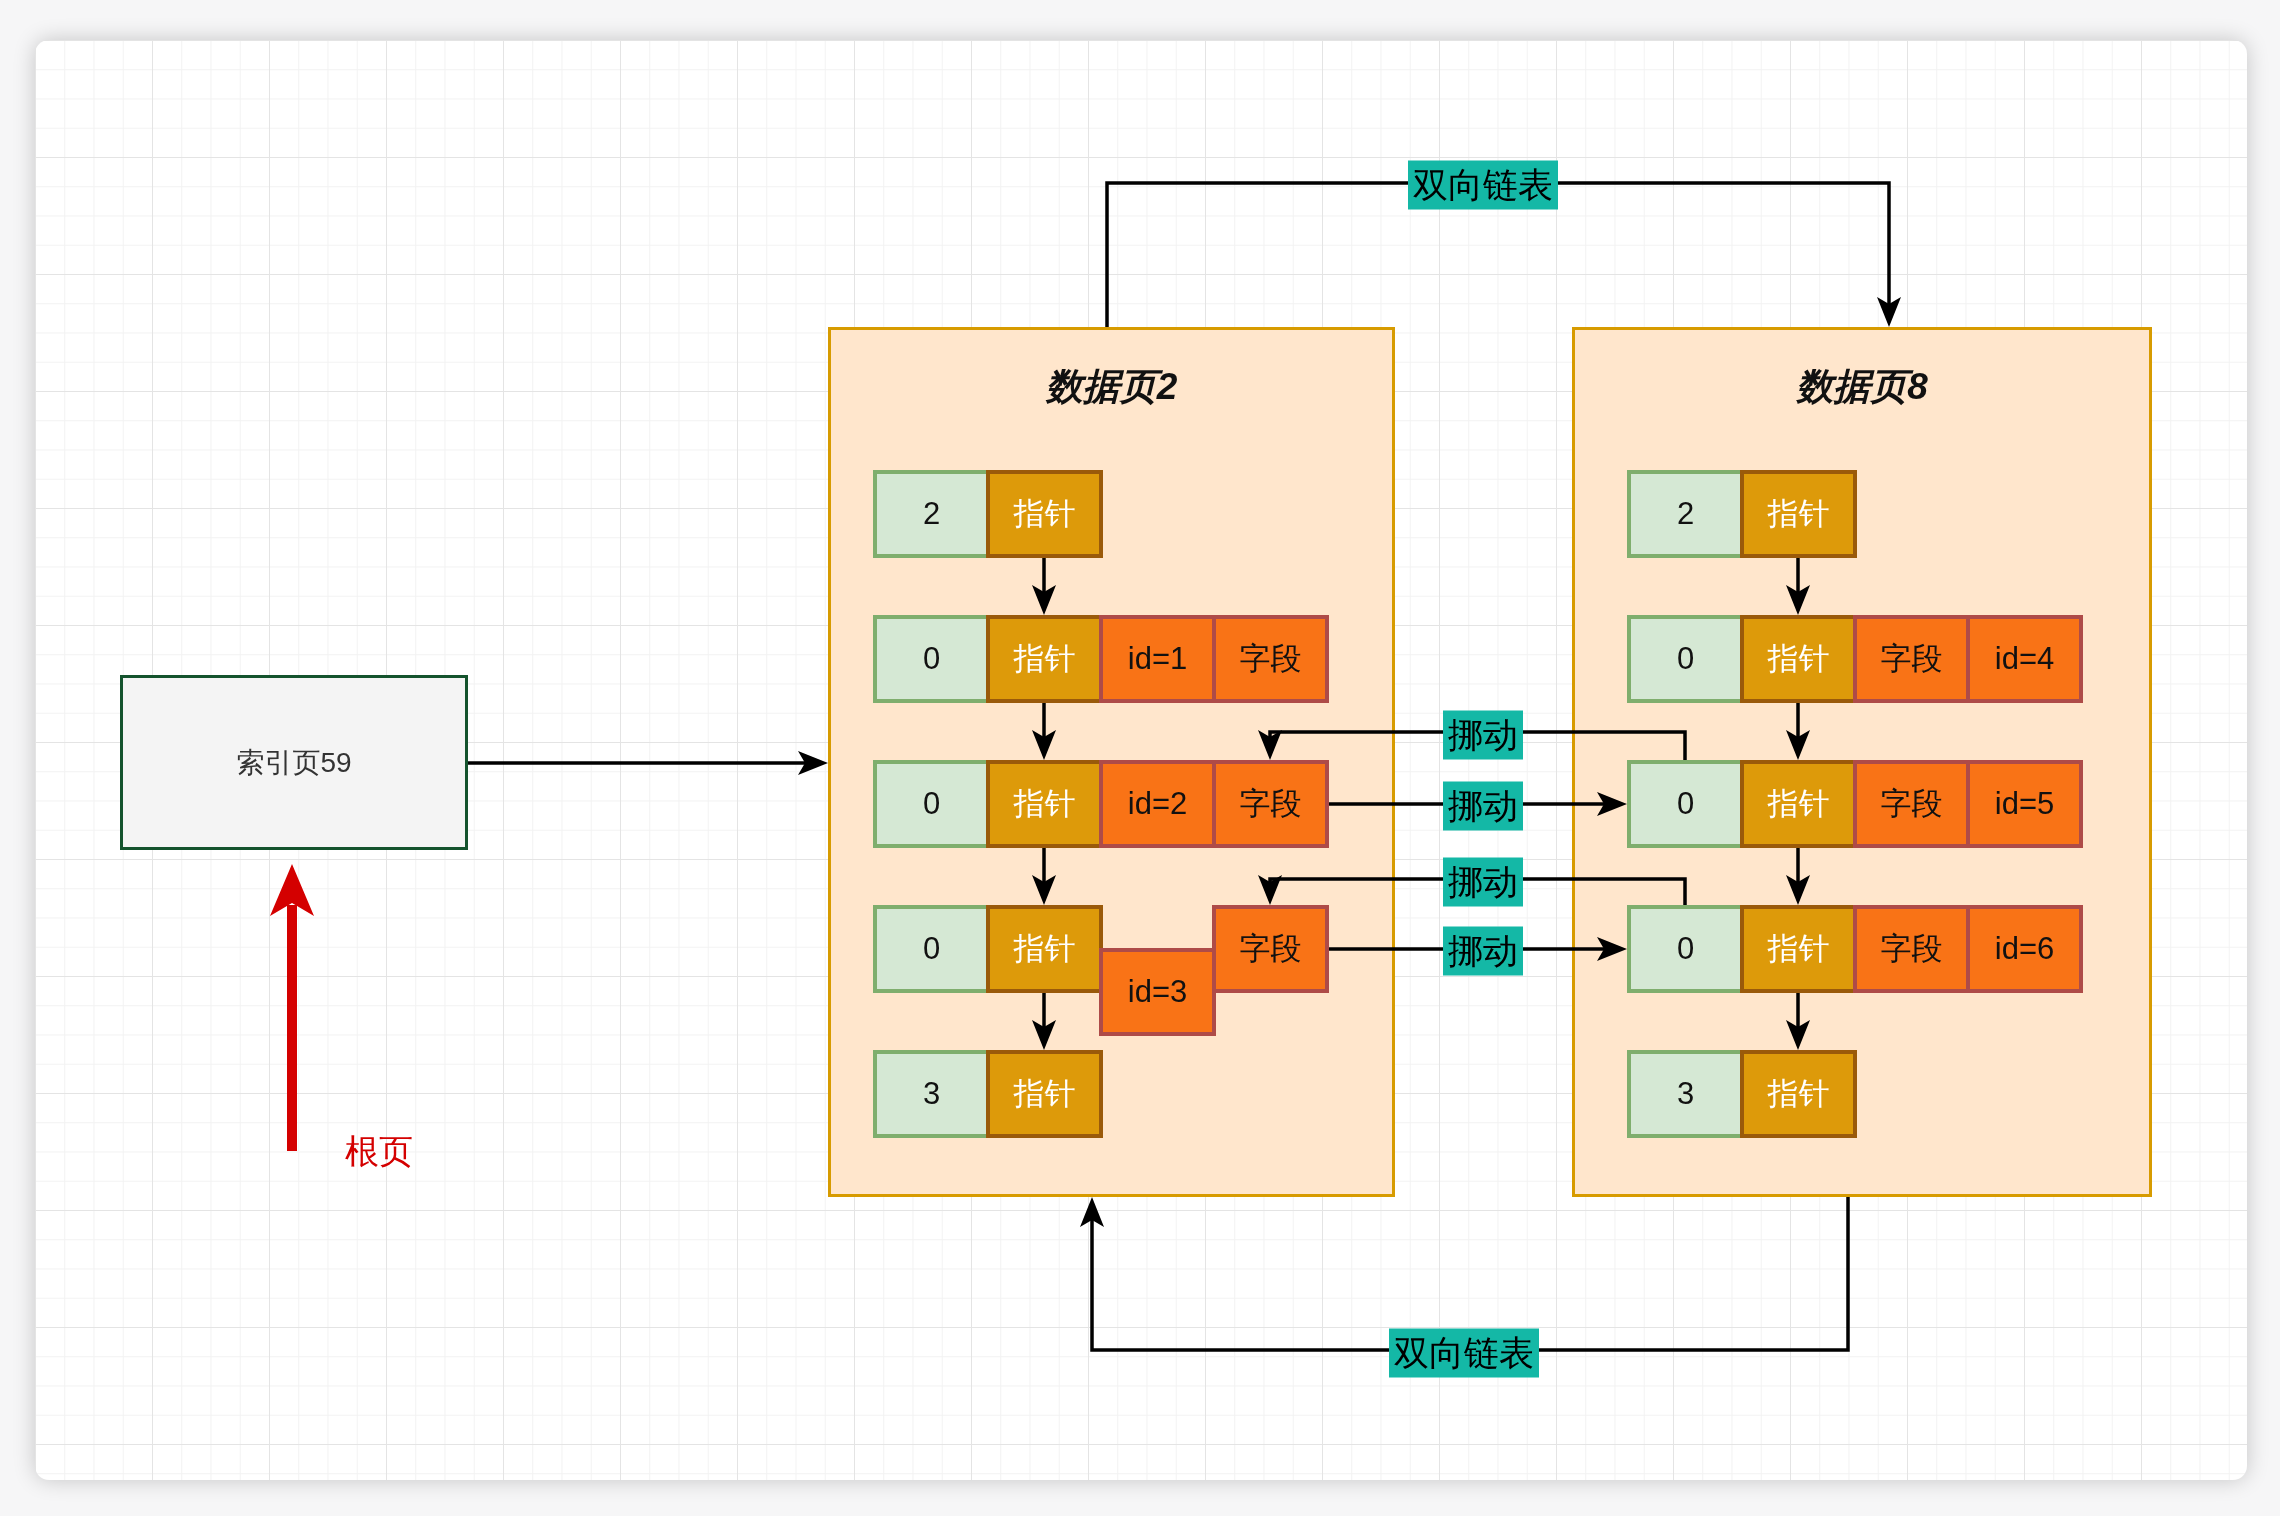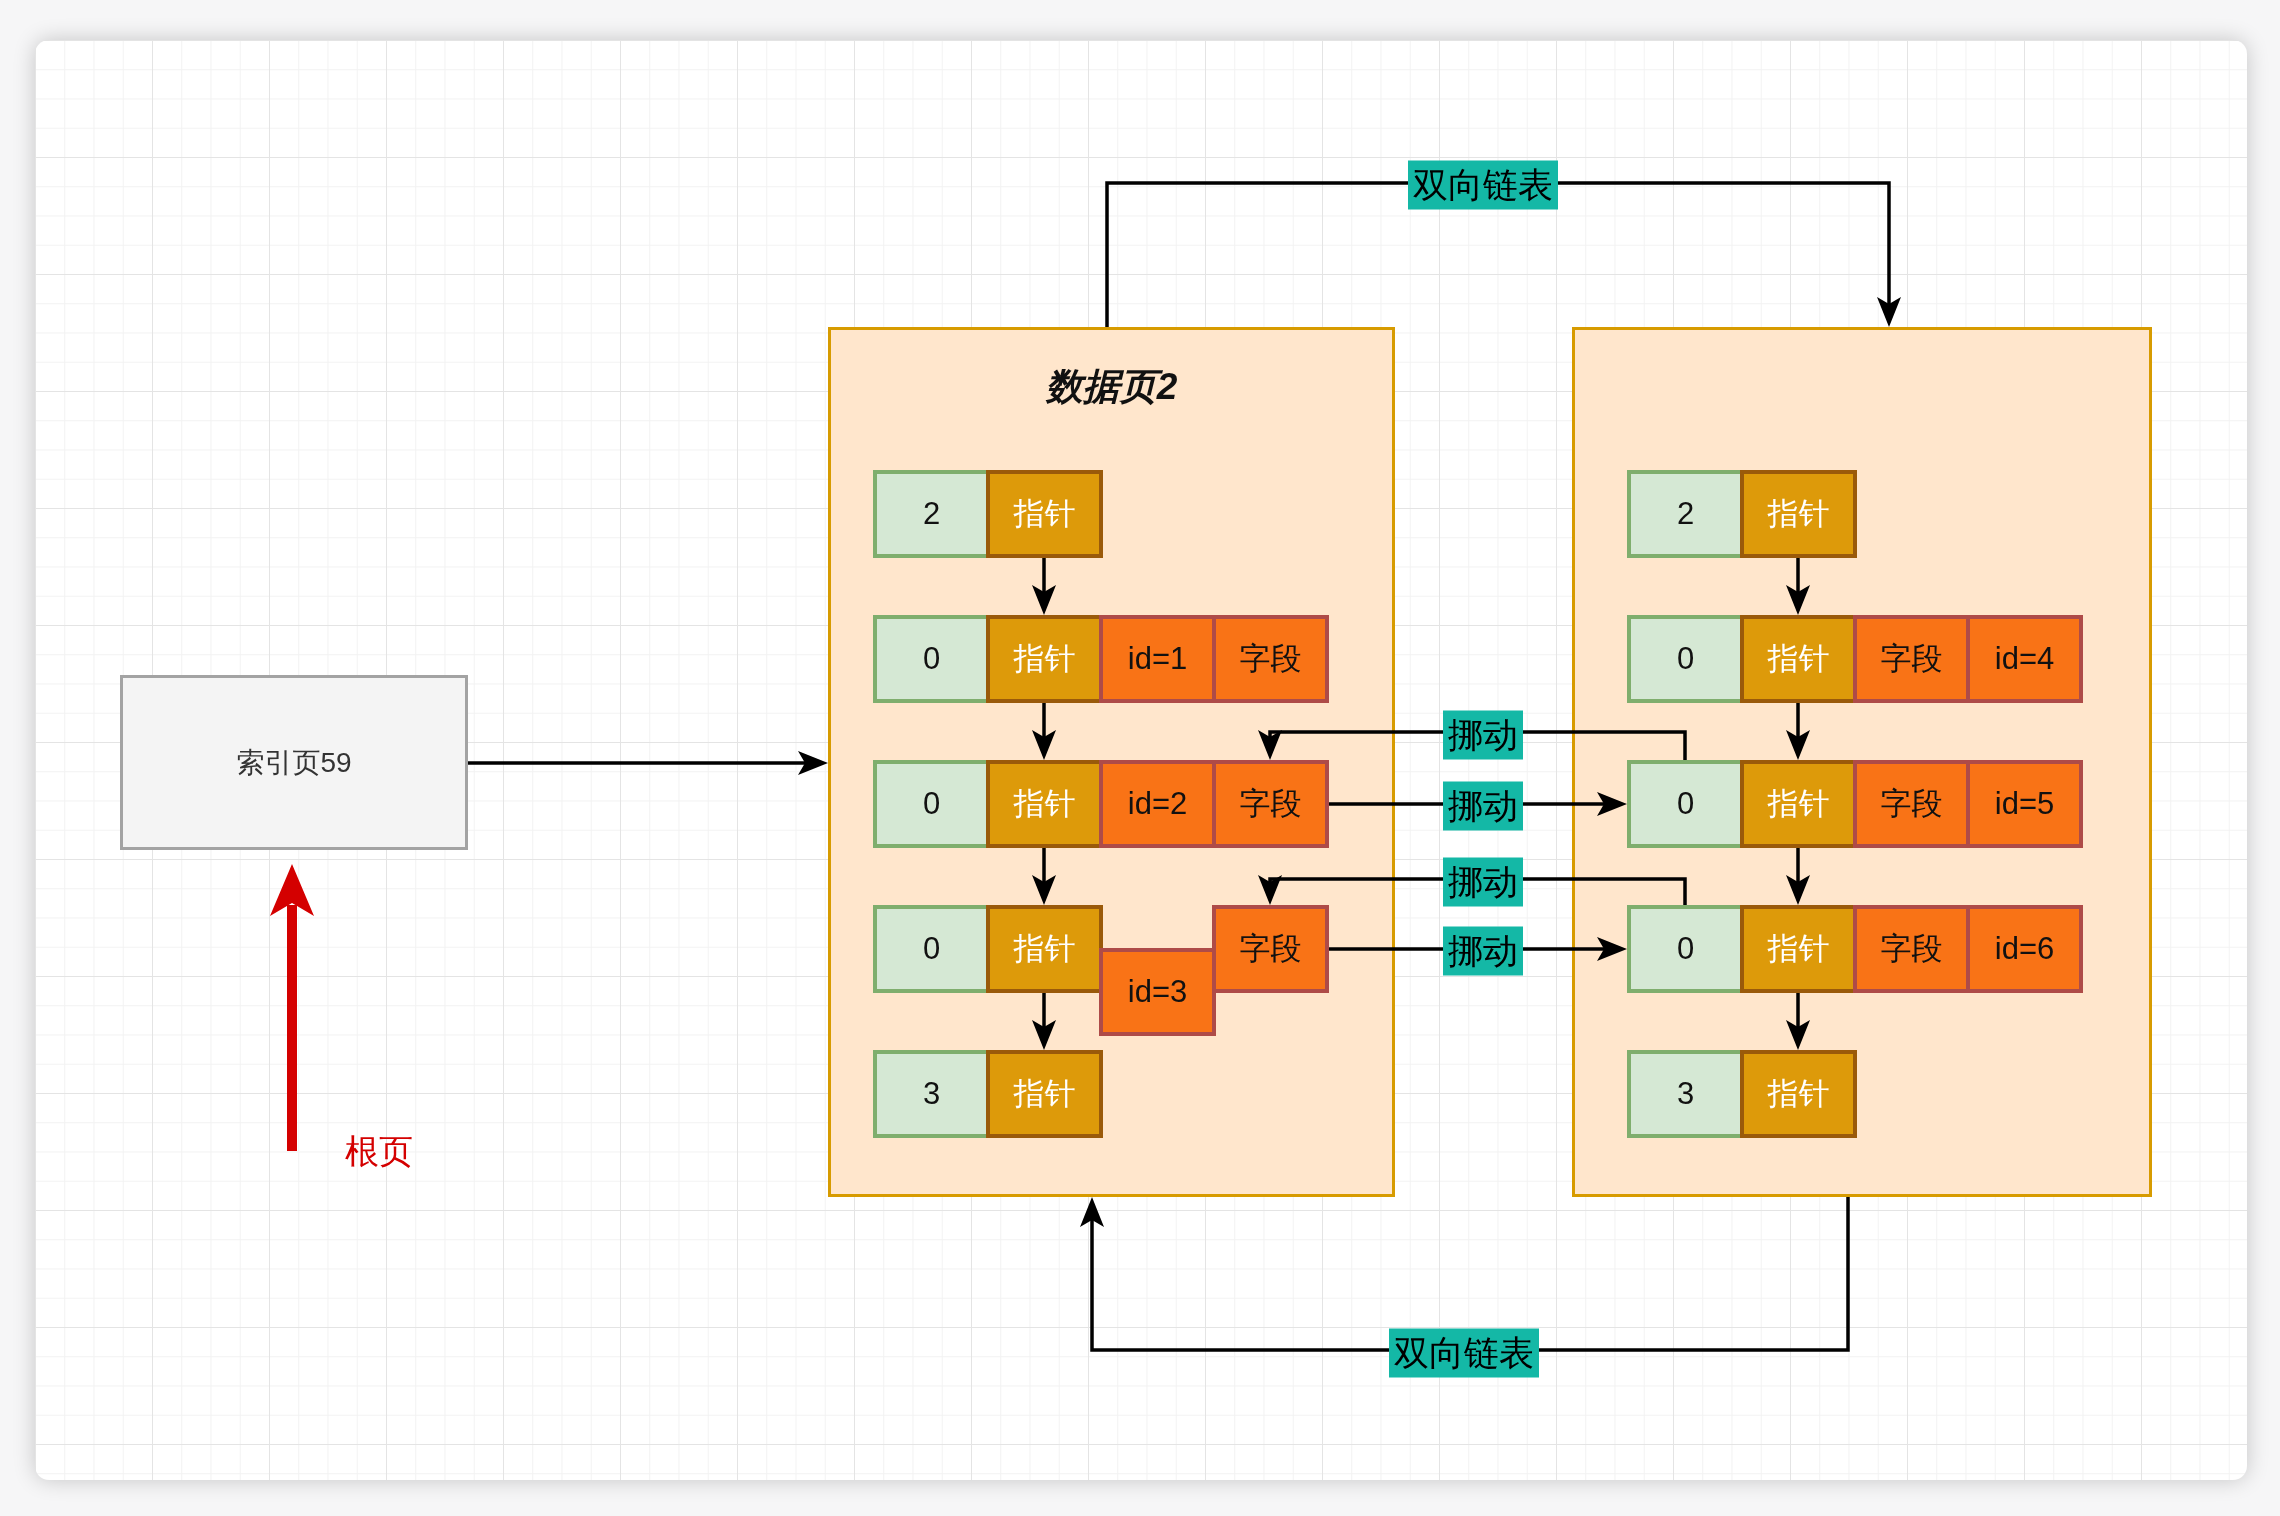--- a/index.html
+++ b/index.html
@@ -38,21 +38,21 @@
     display:flex; align-items:center; justify-content:center;
     font-size:31px; color:#111;
   }
   .cell.g{ background:#d5e8d4; border:4px solid #7fae6d; }
   .cell.o{ background:#dd9a0a; border:4px solid #9a5a0a; color:#ffffff; font-weight:500; }
   .cell.p{ background:#f97316; border:4px solid #ae4b48; }
 
   
   .index-box{
     position:absolute; left:120px; top:675px; width:348px; height:175px;
-    background:#f4f4f4; border:3px solid #a3a3a3;
+    background:#f4f4f4; border:3px solid #14532d;
     display:flex; align-items:center; justify-content:center;
     font-size:28px; color:#333;
   }
 
   
   .edge-label{
     position:absolute; transform:translate(-50%,-50%);
     background:#14b8a6; padding:1px 5px;
     font-size:35px; font-weight:400; color:#000; white-space:nowrap;
     z-index:30;
@@ -93,20 +93,21 @@
 
   <div class="cell g" style="left:873px; top:905px;">0</div>
   <div class="cell o" style="left:986px; top:905px;">指针</div>
   <div class="cell p" style="left:1099px; top:905px;margin-top:43px;">id=3</div>
   <div class="cell p" style="left:1212px; top:905px;">字段</div>
 
   <div class="cell g" style="left:873px; top:1050px;">3</div>
   <div class="cell o" style="left:986px; top:1050px;">指针</div>
 
   <div class="page-box" style="left:1572px; width:580px;"></div>
+  <div class="page-title" style="left:1572px; width:580px;">数据页8</div>
 
   <div class="cell g" style="left:1627px; top:470px;">2</div>
   <div class="cell o" style="left:1740px; top:470px;">指针</div>
 
   <div class="cell g" style="left:1627px; top:615px;">0</div>
   <div class="cell o" style="left:1740px; top:615px;">指针</div>
   <div class="cell p" style="left:1853px; top:615px;">字段</div>
   <div class="cell p" style="left:1966px; top:615px;">id=4</div>
 
   <div class="cell g" style="left:1627px; top:760px;">0</div>

